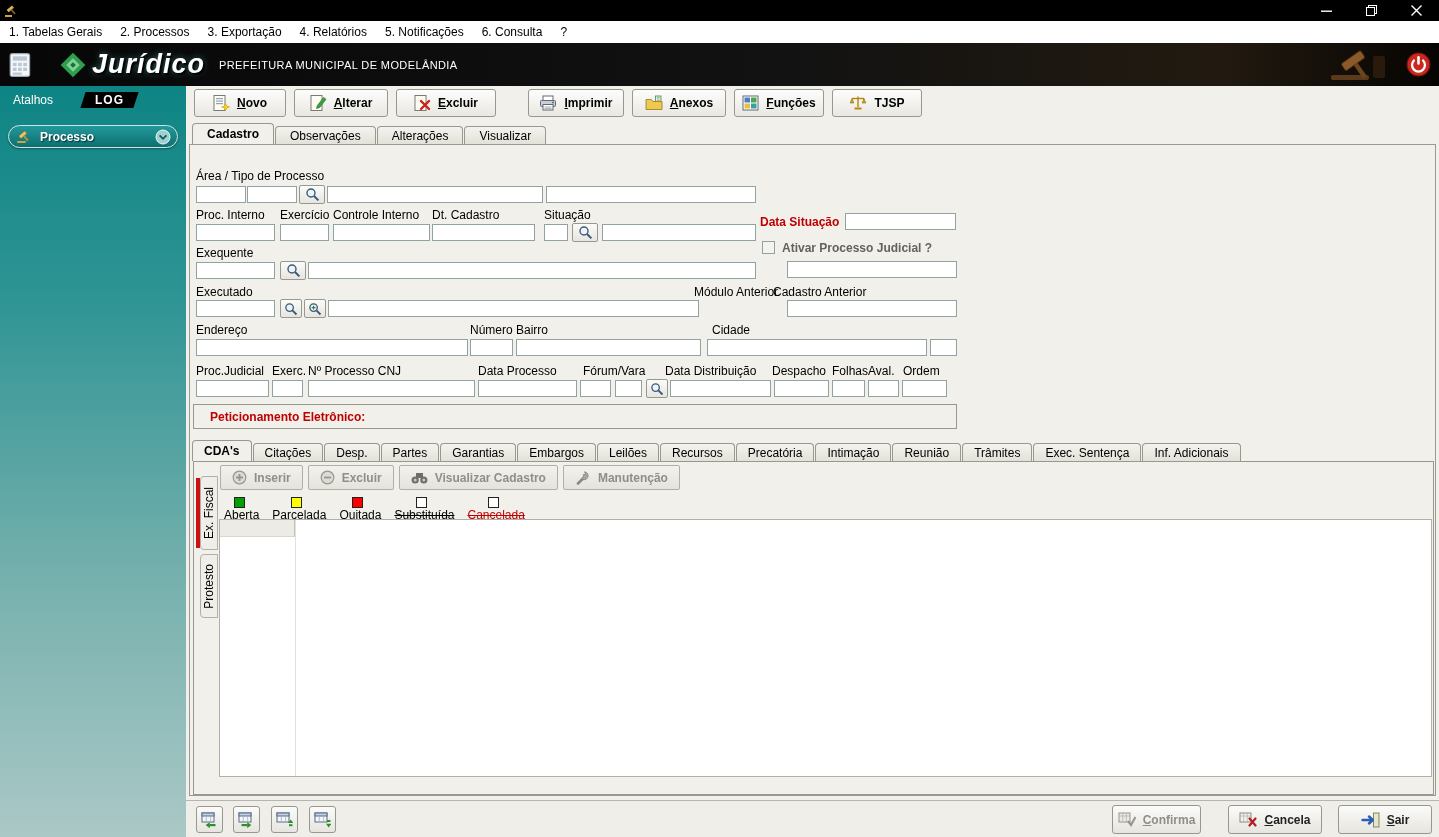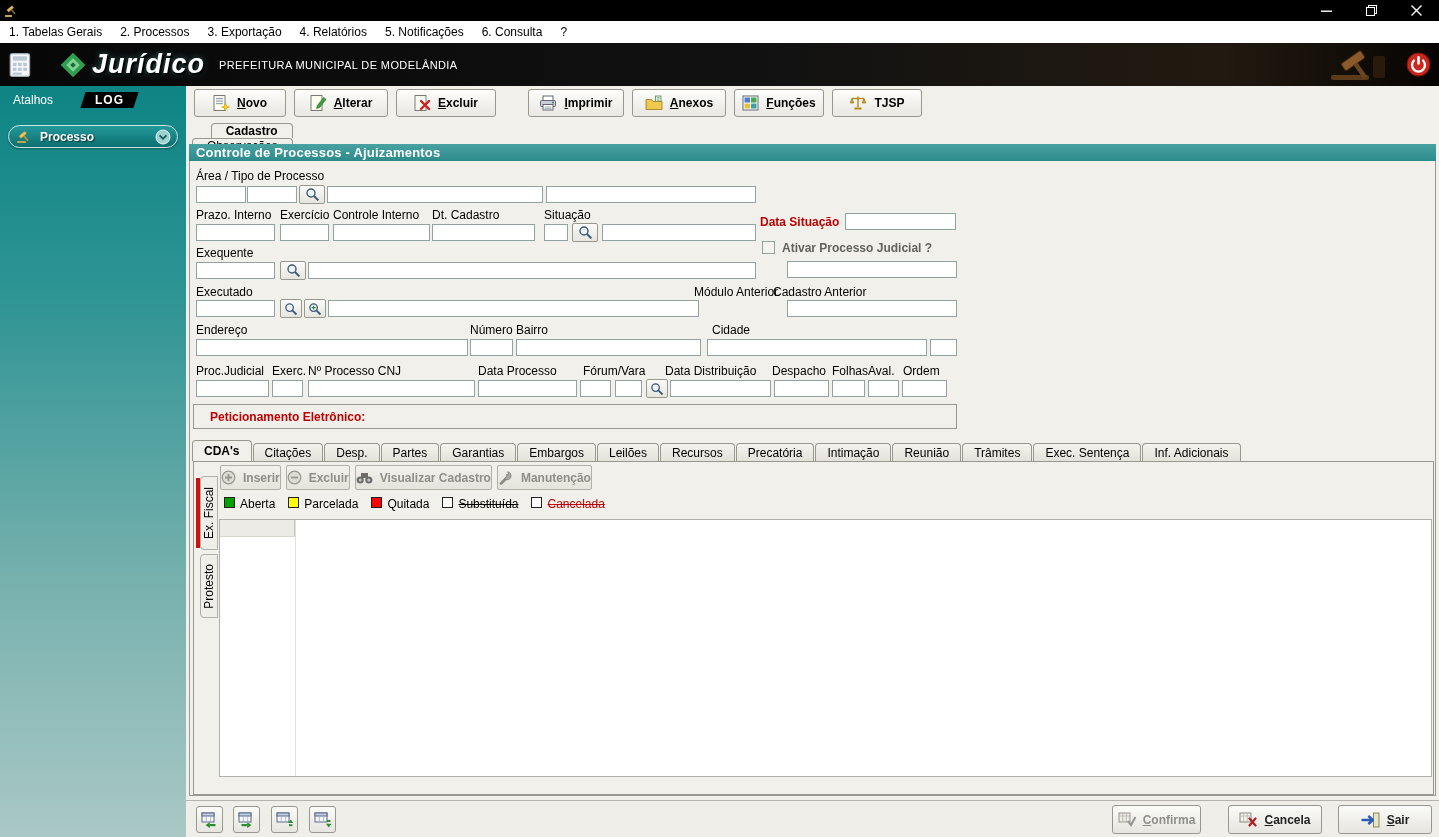--- a/index.html
+++ b/index.html
@@ -49,21 +49,21 @@
   .toolbar { position:absolute; left:8px; top:3px; display:flex; align-items:center; }
   .tbtn { height:28px; background:linear-gradient(180deg,#fdfdfc,#e8e7e1); border:1px solid #98988f; border-radius:3px;
     display:flex; align-items:center; justify-content:center; margin-right:8px; padding:0 6px; }
   .tbtn .ic { margin-right:7px; }
   .tbtn .lbl { display:block; font-weight:bold; font-size:12px; }
   .ul::first-letter { text-decoration:underline; }
   .w92{width:92px;} .w94{width:94px;} .w100{width:100px;} .w96{width:96px;} .w90{width:90px;}
   .gap-l { margin-left:24px; }
 
   
-  .tabs { position:absolute; left:6px; top:37px; display:flex; align-items:flex-end; height:21px;flex-direction:column; }
+  .tabs { position:absolute; left:6px; top:37px; display:flex; align-items:flex-end; height:21px; }
   .tab { height:18px; background:linear-gradient(180deg,#f4f3ee,#e3e1d8); border:1px solid #98988f; border-bottom:none;
     border-radius:4px 4px 0 0; padding:0 14px; display:flex; align-items:center; margin-right:1px; font-size:12px; }
   .tab.active { height:21px; background:#f1f0ea; font-weight:bold; }
 
   .content-frame { position:absolute; left:3px; top:58px; width:1247px; height:652px; border:1px solid #9a9a94; background:#f1f0ea; }
   .section-header { position:absolute; left:3px; top:58px; width:1247px; height:17px;
     background:linear-gradient(180deg,#48a2a2 0%,#2e8b8b 100%); color:#fff; font-weight:bold; font-size:13px;
     line-height:17px; padding-left:7px; letter-spacing:.2px; }
 
   
@@ -80,26 +80,26 @@
   .pcell:first-child { margin-left:0; }
   .chk { position:absolute; width:13px; height:13px; background:#f4f3ee; border:1px solid #8fa3a3; }
   .petic-box { position:absolute; left:7px; top:242px; width:764px; height:25px; border:1px solid #98988f;
     display:flex; align-items:center; padding-left:16px; }
 
   
   .dtabs { position:absolute; left:6px; top:354px; display:flex; align-items:flex-end; height:21px; }
   .dtabs .tab { padding:0 11px; }
   .cda-panel { position:absolute; left:7px; top:375px; width:1241px; height:334px; border:1px solid #98988f; background:#f1f0ea; }
   .cda-toolbar { position:absolute; left:26px; top:3px; display:flex; }
-  .dbtn { height:25px; display:flex; align-items:center; padding:0 0; margin-right:5px;
+  .dbtn { height:25px; display:flex; align-items:center; padding:0 11px; margin-right:5px;
     background:linear-gradient(180deg,#f2f1ec,#e4e3dc); border:1px solid #b0afa8; border-radius:2px;
     color:#8f8f89; font-weight:bold; font-size:12px; }
   .dbtn .ic { margin-right:7px; }
   .legend-row { position:absolute; left:30px; top:35px; display:flex; align-items:center; }
-  .legend-item { display:flex; margin-right:13px; }
+  .legend-item { display:flex; align-items:center; margin-right:13px;flex-direction:column; }
   .lsq { width:11px; height:11px; border:1px solid #222; margin-right:5px; }
   .lsq.green{background:#00a000;} .lsq.yellow{background:#ffff00;} .lsq.red{background:#ff0000;} .lsq.white{background:#fff;}
   .strike { text-decoration:line-through; }
   .red-text { color:#c00000; }
   .vred { position:absolute; left:2px; top:16px; width:4px; height:70px; background:#cc1111; }
   .vtab { position:absolute; left:6px; width:18px; background:#efeee8; border:1px solid #b0afa8; border-radius:4px 0 0 4px;
     display:flex; align-items:center; justify-content:center; }
   .vtab span { writing-mode:vertical-rl; transform:rotate(180deg); font-size:12px; white-space:nowrap; }
   .grid { position:absolute; left:25px; top:57px; width:1213px; height:258px; background:#fff; border:1px solid #b0afa8; }
   .gcolhead { position:absolute; left:0; top:0; width:75px; height:17px; background:#edebe5;
@@ -314,38 +314,37 @@
   </div>
 
   <div class="tabs">
     <div class="tab active">Cadastro</div>
     <div class="tab">Observações</div>
     <div class="tab">Alterações</div>
     <div class="tab">Visualizar</div>
   </div>
 
   <div class="content-frame"></div>
-  <div class="section-header">Controle de Processos - Ajuizamentos</div>
 
   <div class="form">
 
     <span class="lab" style="left:10px; top:7px;">Área / Tipo de Processo</span>
     <input class="tb" style="left: 10px; top: 24px; width: 50px;">
     <input class="tb" style="left: 61px; top: 24px; width: 50px;">
     <span class="btn-sm" style="left:113px; top:23px;">
       <svg width="15" height="15" viewBox="0 0 15 15">
           <circle cx="6" cy="6" r="4" fill="#eef4fb" stroke="#3c5a78" stroke-width="1.4"></circle>
           <line x1="9" y1="9" x2="13.4" y2="13.4" stroke="#3c5a78" stroke-width="2"></line>
         </svg>
     </span>
     <input class="tb" style="left: 141px; top: 24px; width: 216px;">
     <input class="tb" style="left: 360px; top: 24px; width: 210px;">
 
 
-    <span class="lab" style="left:10px; top:46px;">Prazo. Interno</span>
+    <span class="lab" style="left:10px; top:46px;">Proc. Interno</span>
     <span class="lab" style="left:94px; top:46px;">Exercício</span>
     <span class="lab" style="left:147px; top:46px;">Controle Interno</span>
     <span class="lab" style="left:246px; top:46px;">Dt. Cadastro</span>
     <span class="lab" style="left:358px; top:46px;">Situação</span>
 
     <input class="tb" style="left: 10px; top: 62px; width: 79px;">
     <input class="tb" style="left: 94px; top: 62px; width: 49px;">
     <input class="tb" style="left: 147px; top: 62px; width: 97px;">
     <input class="tb" style="left: 246px; top: 62px; width: 103px;">
     <input class="tb" style="left: 358px; top: 62px; width: 24px;">

